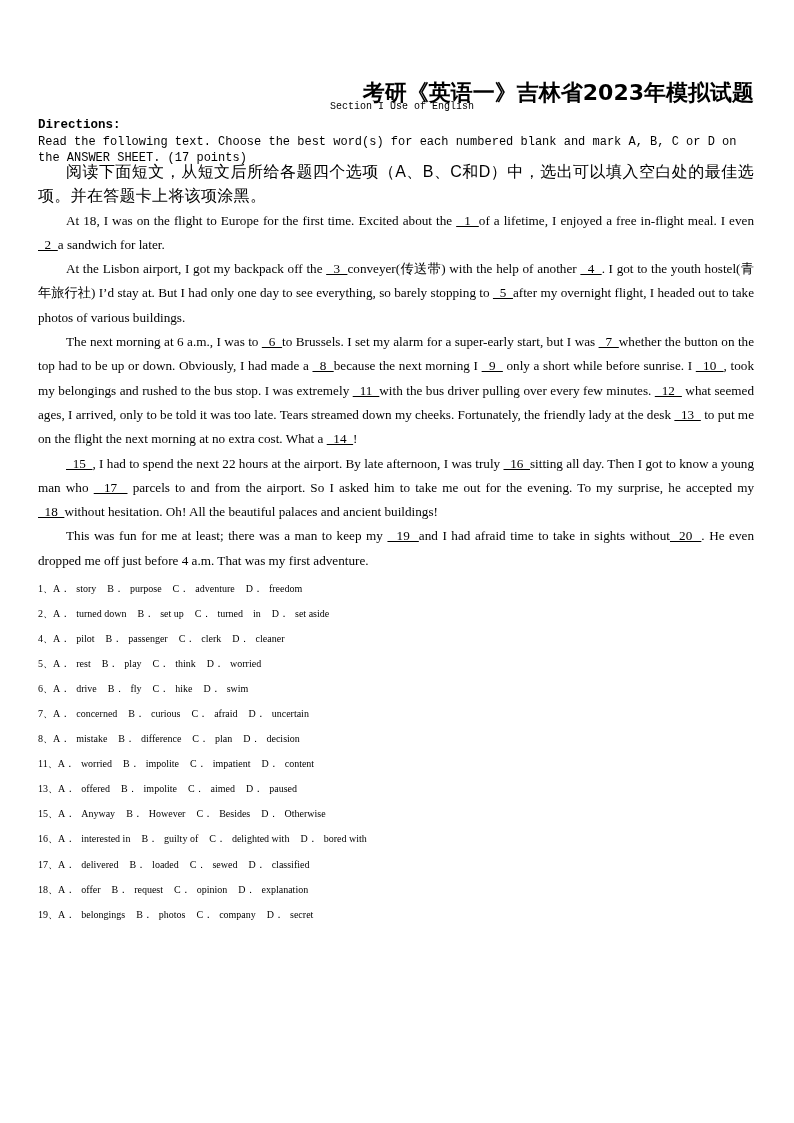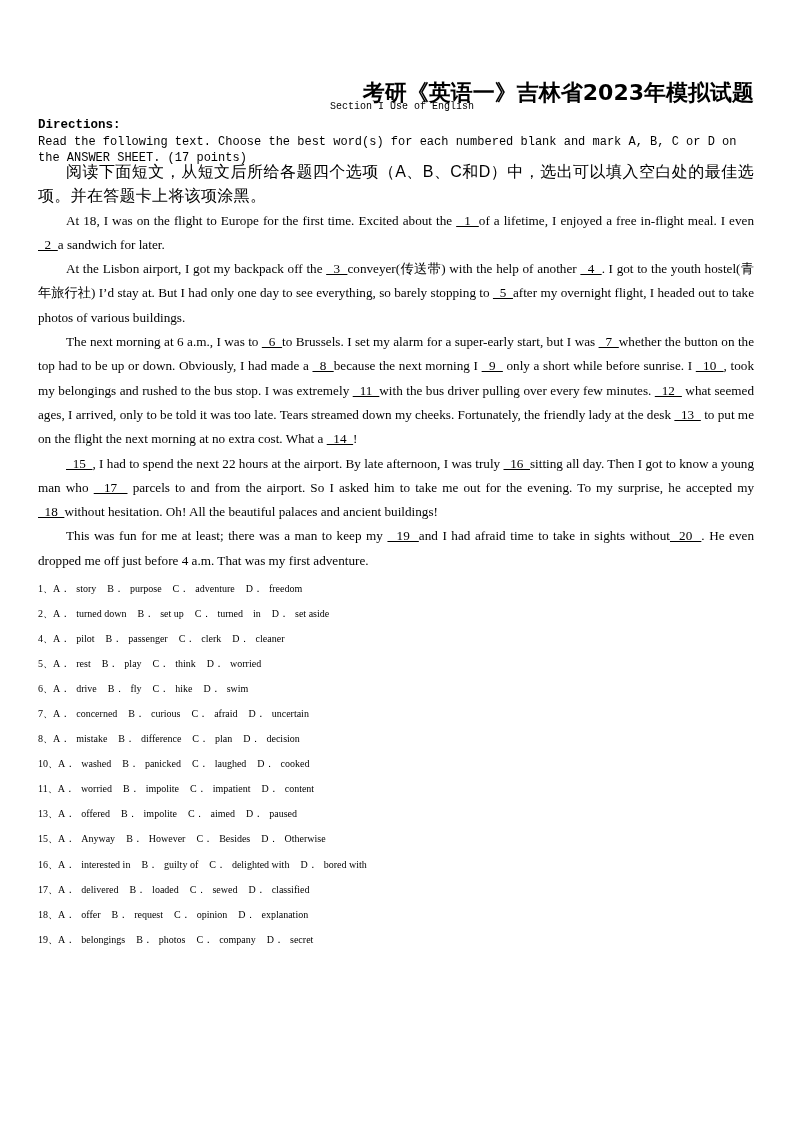--- a/index.html
+++ b/index.html
@@ -59,21 +59,20 @@
   </div>
 
   <div class="options" id="options-list">
       <div class="opt-row"><span class="opt-num">1、</span><span class="opt-item"><span class="opt-letter">A．</span><span>story</span></span><span class="opt-item"><span class="opt-letter">B．</span><span>purpose</span></span><span class="opt-item"><span class="opt-letter">C．</span><span>adventure</span></span><span class="opt-item"><span class="opt-letter">D．</span><span>freedom</span></span></div>
       <div class="opt-row"><span class="opt-num">2、</span><span class="opt-item"><span class="opt-letter">A．</span><span>turned down</span></span><span class="opt-item"><span class="opt-letter">B．</span><span>set up</span></span><span class="opt-item"><span class="opt-letter">C．</span><span>turned　in</span></span><span class="opt-item"><span class="opt-letter">D．</span><span>set aside</span></span></div>
       <div class="opt-row"><span class="opt-num">4、</span><span class="opt-item"><span class="opt-letter">A．</span><span>pilot</span></span><span class="opt-item"><span class="opt-letter">B．</span><span>passenger</span></span><span class="opt-item"><span class="opt-letter">C．</span><span>clerk</span></span><span class="opt-item"><span class="opt-letter">D．</span><span>cleaner</span></span></div>
       <div class="opt-row"><span class="opt-num">5、</span><span class="opt-item"><span class="opt-letter">A．</span><span>rest</span></span><span class="opt-item"><span class="opt-letter">B．</span><span>play</span></span><span class="opt-item"><span class="opt-letter">C．</span><span>think</span></span><span class="opt-item"><span class="opt-letter">D．</span><span>worried</span></span></div>
       <div class="opt-row"><span class="opt-num">6、</span><span class="opt-item"><span class="opt-letter">A．</span><span>drive</span></span><span class="opt-item"><span class="opt-letter">B．</span><span>fly</span></span><span class="opt-item"><span class="opt-letter">C．</span><span>hike</span></span><span class="opt-item"><span class="opt-letter">D．</span><span>swim</span></span></div>
       <div class="opt-row"><span class="opt-num">7、</span><span class="opt-item"><span class="opt-letter">A．</span><span>concerned</span></span><span class="opt-item"><span class="opt-letter">B．</span><span>curious</span></span><span class="opt-item"><span class="opt-letter">C．</span><span>afraid</span></span><span class="opt-item"><span class="opt-letter">D．</span><span>uncertain</span></span></div>
       <div class="opt-row"><span class="opt-num">8、</span><span class="opt-item"><span class="opt-letter">A．</span><span>mistake</span></span><span class="opt-item"><span class="opt-letter">B．</span><span>difference</span></span><span class="opt-item"><span class="opt-letter">C．</span><span>plan</span></span><span class="opt-item"><span class="opt-letter">D．</span><span>decision</span></span></div>
-      <div class="opt-row"><span class="opt-num">10、</span><span class="opt-item"><span class="opt-letter">A．</span><span>washed</span></span><span class="opt-item"><span class="opt-letter">B．</span><span>panicked</span></span><span class="opt-item"><span class="opt-letter">C．</span><span>laughed</span></span><span class="opt-item"><span class="opt-letter">D．</span><span>cooked</span></span></div>
       <div class="opt-row"><span class="opt-num">11、</span><span class="opt-item"><span class="opt-letter">A．</span><span>worried</span></span><span class="opt-item"><span class="opt-letter">B．</span><span>impolite</span></span><span class="opt-item"><span class="opt-letter">C．</span><span>impatient</span></span><span class="opt-item"><span class="opt-letter">D．</span><span>content</span></span></div>
       <div class="opt-row"><span class="opt-num">13、</span><span class="opt-item"><span class="opt-letter">A．</span><span>offered</span></span><span class="opt-item"><span class="opt-letter">B．</span><span>impolite</span></span><span class="opt-item"><span class="opt-letter">C．</span><span>aimed</span></span><span class="opt-item"><span class="opt-letter">D．</span><span>paused</span></span></div>
       <div class="opt-row"><span class="opt-num">15、</span><span class="opt-item"><span class="opt-letter">A．</span><span>Anyway</span></span><span class="opt-item"><span class="opt-letter">B．</span><span>However</span></span><span class="opt-item"><span class="opt-letter">C．</span><span>Besides</span></span><span class="opt-item"><span class="opt-letter">D．</span><span>Otherwise</span></span></div>
       <div class="opt-row"><span class="opt-num">16、</span><span class="opt-item"><span class="opt-letter">A．</span><span>interested in</span></span><span class="opt-item"><span class="opt-letter">B．</span><span>guilty of</span></span><span class="opt-item"><span class="opt-letter">C．</span><span>delighted with</span></span><span class="opt-item"><span class="opt-letter">D．</span><span>bored with</span></span></div>
       <div class="opt-row"><span class="opt-num">17、</span><span class="opt-item"><span class="opt-letter">A．</span><span>delivered</span></span><span class="opt-item"><span class="opt-letter">B．</span><span>loaded</span></span><span class="opt-item"><span class="opt-letter">C．</span><span>sewed</span></span><span class="opt-item"><span class="opt-letter">D．</span><span>classified</span></span></div>
       <div class="opt-row"><span class="opt-num">18、</span><span class="opt-item"><span class="opt-letter">A．</span><span>offer</span></span><span class="opt-item"><span class="opt-letter">B．</span><span>request</span></span><span class="opt-item"><span class="opt-letter">C．</span><span>opinion</span></span><span class="opt-item"><span class="opt-letter">D．</span><span>explanation</span></span></div>
       <div class="opt-row"><span class="opt-num">19、</span><span class="opt-item"><span class="opt-letter">A．</span><span>belongings</span></span><span class="opt-item"><span class="opt-letter">B．</span><span>photos</span></span><span class="opt-item"><span class="opt-letter">C．</span><span>company</span></span><span class="opt-item"><span class="opt-letter">D．</span><span>secret</span></span></div>
     </div>
 </div>
 

